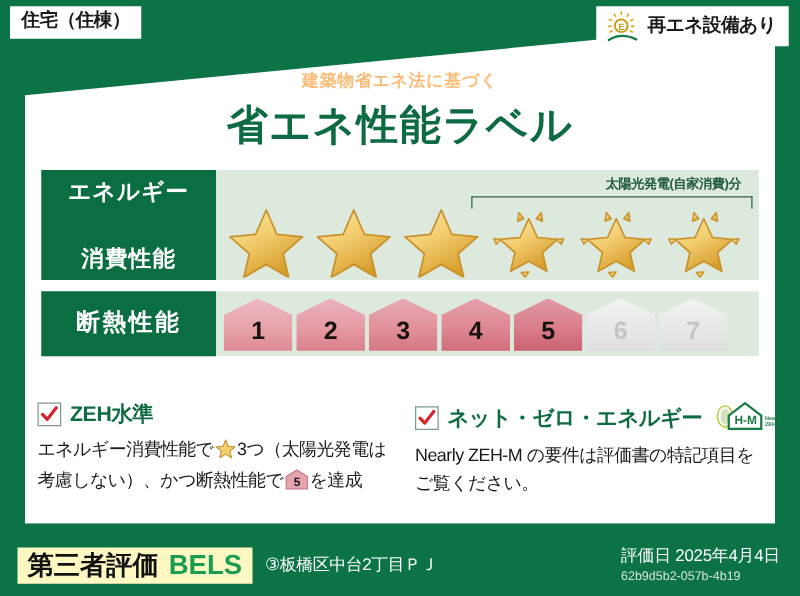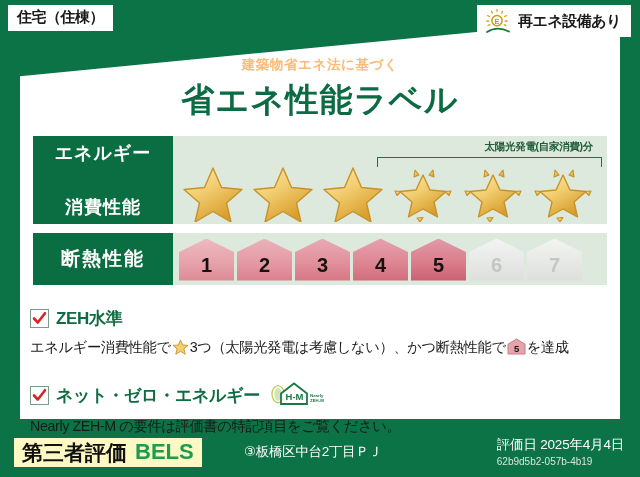--- a/index.html
+++ b/index.html
@@ -126,22 +126,22 @@
   }
   .grade .num {
     position: relative; z-index: 2;
     font-size: 20px; font-weight: bold; color: #17120f;
     line-height: 1; padding-bottom: 6px;
   }
   .grade.off .num { color: #c3c7c3; }
 
   
   .notes {
-    position: absolute; left: 30px; right: 26px; top: 307px;
-    display: flex; gap: 20px; z-index: 5; flex-direction: column;
+    position: absolute; left: 30px; right: 26px; top: 320px;
+    display: flex; gap: 20px; z-index: 5;
   }
   .note { flex: 1; min-width: 0; }
   .note-head { display: flex; align-items: center; gap: 7px; }
   .chk {
     width: 19px; height: 19px; flex: none;
     border: 1.4px solid #7c9a85; background: #fff;
     position: relative;
   }
   .chk svg { position: absolute; left: 1px; top: 1px; }
   .note-title {
@@ -170,21 +170,21 @@
   .bels-box .ja {
     font-size: 21px; font-weight: bold; color: #111; letter-spacing: 0px;
     line-height: 1;
   }
   .bels-box .en {
     font-size: 22px; font-weight: bold; color: #1a9c53; letter-spacing: 0px;
     line-height: 1;
   }
   .addr {
     position: absolute; left: 212px; bottom: 16px;
-    font-size: 13.5px; color: #ffffff; letter-spacing: -0.3px; margin-left: 32px;
+    font-size: 13.5px; color: #ffffff; letter-spacing: -0.3px;
   }
   .foot-right {
     position: absolute; right: 16px; bottom: 10px; text-align: left;
   }
   .foot-right .date {
     font-size: 13.5px; color: #ffffff; letter-spacing: -0.2px;
   }
   .foot-right .uid {
     font-size: 10px; color: #d7e6dc; margin-top: 2px; letter-spacing: 0px;
   }

